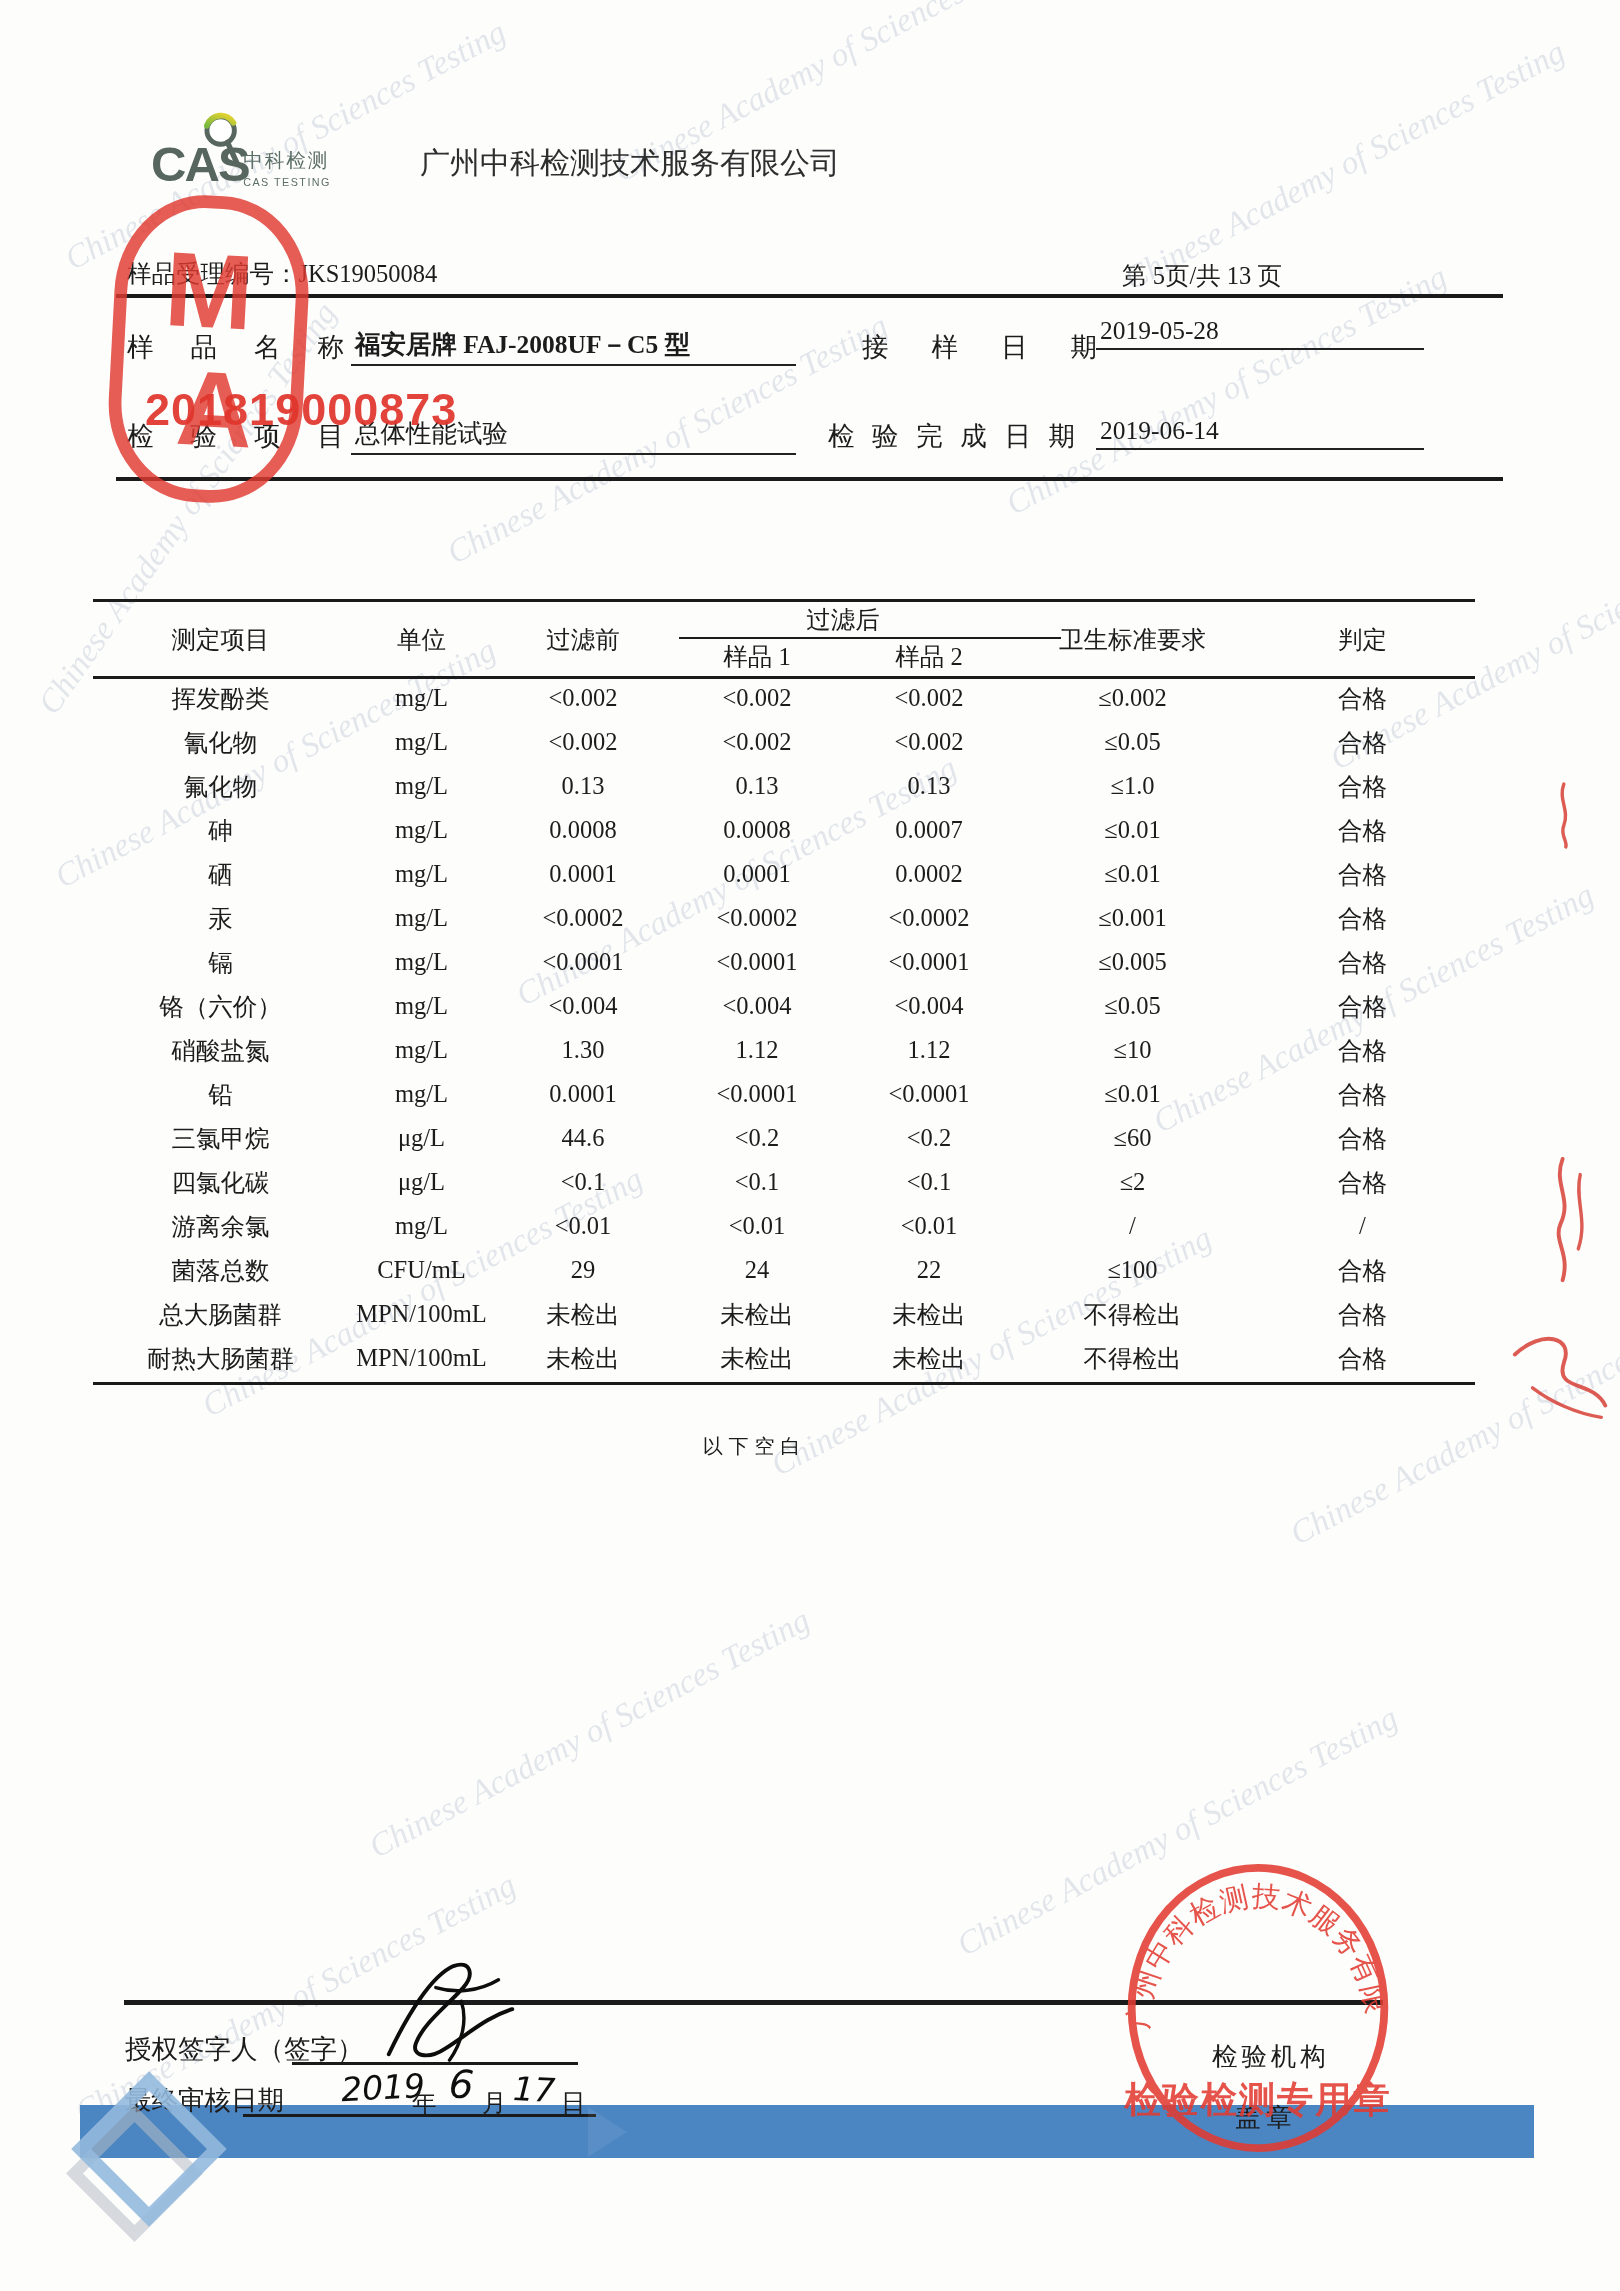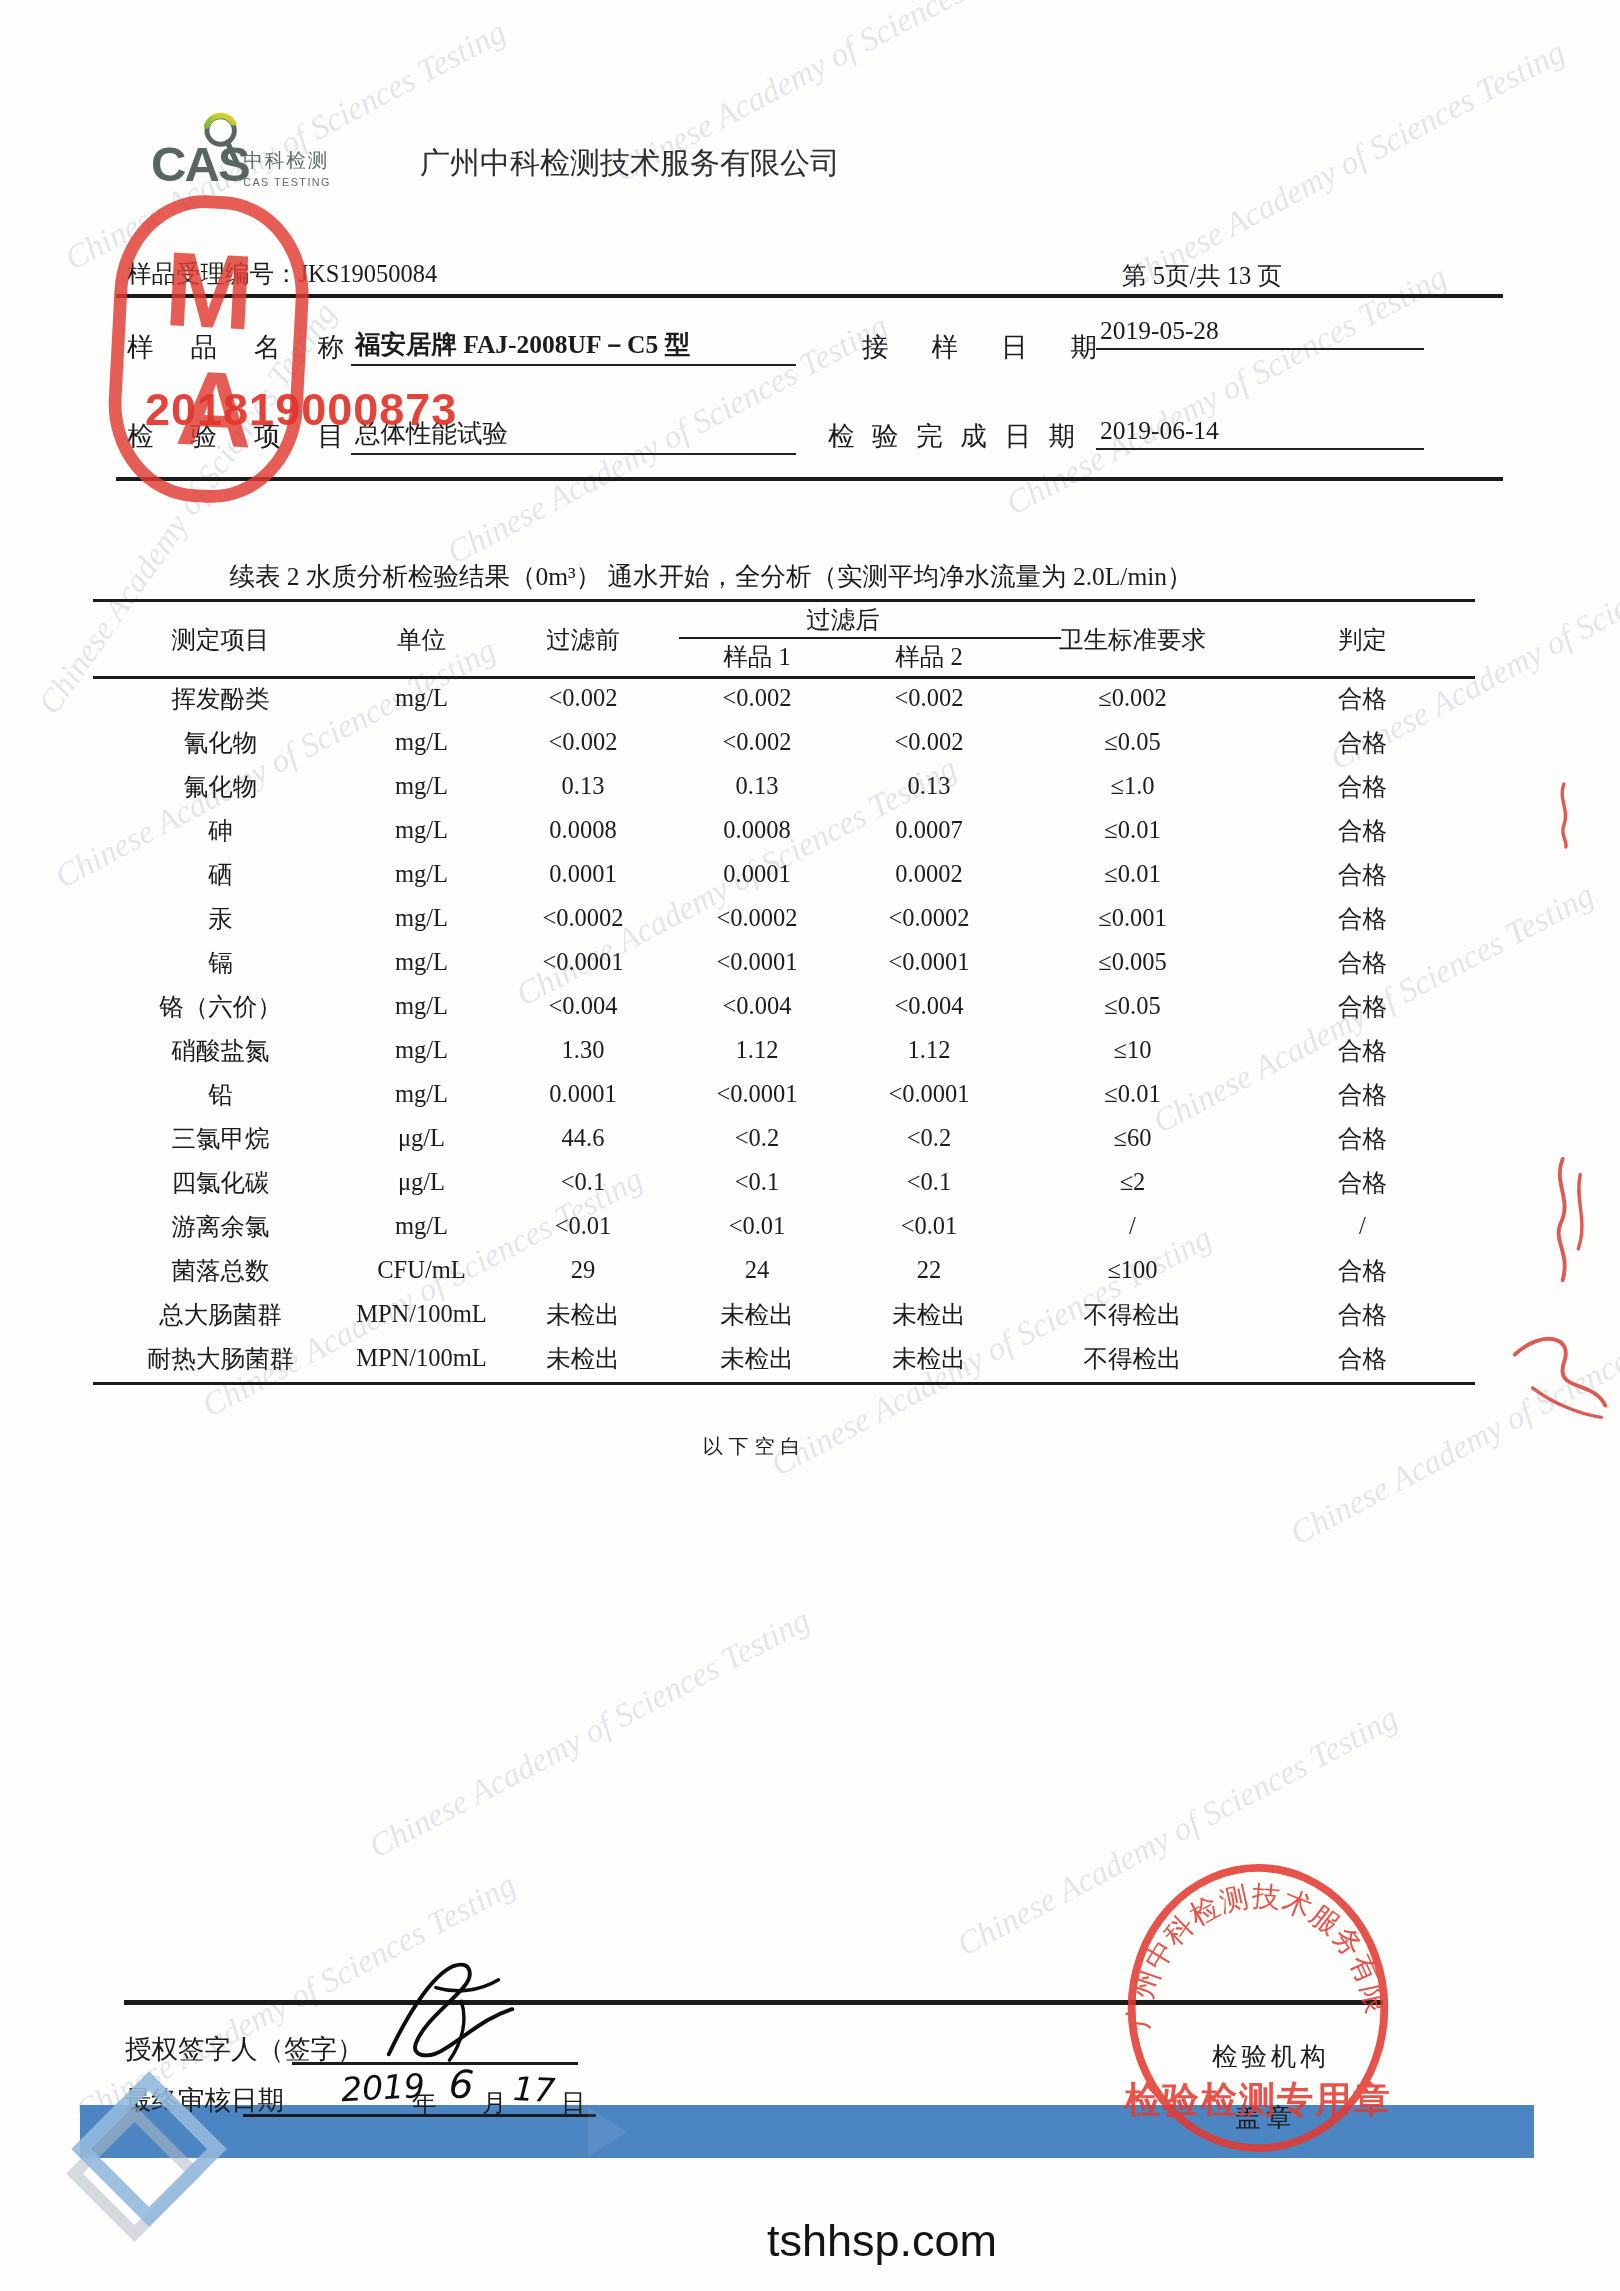--- a/index.html
+++ b/index.html
@@ -99,21 +99,20 @@
   <div class="uval" style="left:1096px;top:316px;width:320px;">2019-05-28</div>
 
 
   <div class="abs label-spread4" style="left:127px;top:418px;">检验项目</div>
   <div class="uval" style="left:351px;top:416px;width:437px;">总体性能试验</div>
   <div class="abs label-spread6" style="left:828px;top:418px;">检验完成日期</div>
   <div class="uval" style="left:1096px;top:416px;width:320px;">2019-06-14</div>
 
   <div class="hline" style="left:116px;top:477px;width:1387px;height:3.9px;"></div>
 
-  <div class="tbl-title" style="left:59px;top:559px;width:1304px;">续表 2 水质分析检验结果（0m³） 通水开始，全分析（实测平均净水流量为 2.0L/min）</div>
 
   <div class="hline" style="left:93px;top:599px;width:1382px;height:2.9px;"></div>
   <div class="hline" style="left:679px;top:637px;width:382px;height:2px;"></div>
   <div class="hline" style="left:93px;top:676px;width:1382px;height:2.9px;"></div>
   <div class="hline" style="left:93px;top:1382px;width:1382px;height:2.9px;"></div>
 
   <table class="results">
     <colgroup>
       <col style="width:255px">
         <col style="width:147px">
@@ -330,16 +329,15 @@
       <textPath href="#ringPath">广州中科检测技术服务有限公司</textPath>
     </text>
     <text x="146" y="262" text-anchor="middle" font-size="37" font-weight="bold" fill="#e23c32" letter-spacing="2">检验检测专用章</text>
   </svg>
 
   <div class="banner"></div>
   <div class="diamond" style="left:86px;top:2125px;width:73px;height:73px;border:12.7px solid #b7bec6;opacity:.55;"></div>
   <div class="diamond" style="left:94px;top:2094px;width:82px;height:82px;border:14.7px solid #93b9de;opacity:.9;"></div>
   <div class="banner-chev"></div>
 
-  <div class="site" style="left:637px;top:2215px;width:490px;">tshhsp.com</div>
 
 </div>
 
 
 </body></html>

